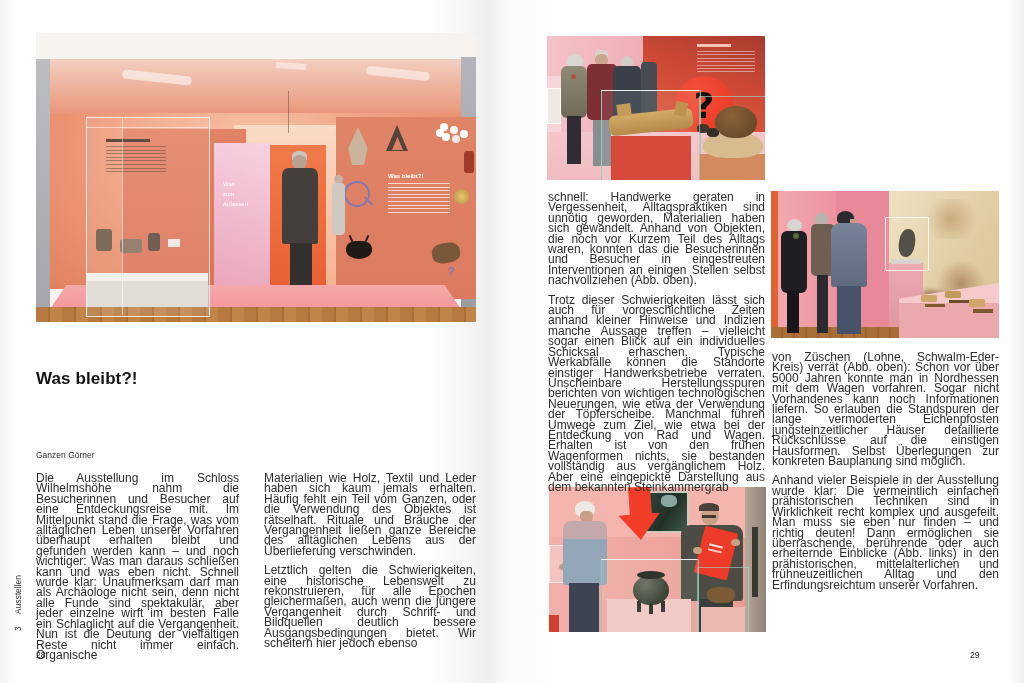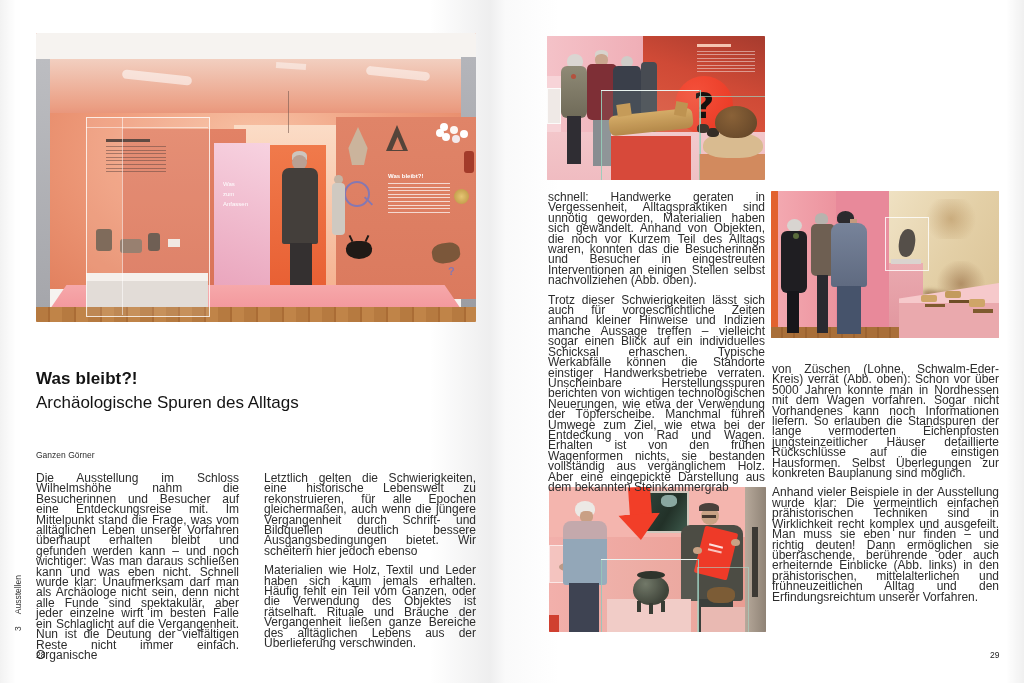--- a/index.html
+++ b/index.html
@@ -98,33 +98,32 @@
       <div class="a" style="left:70px;top:106px;width:44px;height:3px;background:#4a342c;"></div>
       <div class="fake-lines" style="left:70px;top:113px;width:60px;height:28px;background:repeating-linear-gradient(180deg,rgba(70,45,40,.5) 0 1px,transparent 1px 3.6px);"></div>
       <div class="a" style="left:50px;top:84px;width:122px;height:198px;border:1px solid rgba(255,252,250,.8);background:rgba(255,235,230,.12);"></div>
       <div class="a" style="left:86px;top:84px;width:1px;height:198px;background:rgba(255,255,255,.55);"></div>
       <div class="a" style="left:50px;top:94px;width:122px;height:1px;background:rgba(255,255,255,.5);"></div>
     </figure>
 
     
     <h1 class="title" style="margin:0;">
       <span class="b">Was bleibt?!</span>
-      <span class="r">Archäologische Spuren des Alltags</span>
     </h1>
 
     
     <p class="author" style="margin:0;">Ganzen Görner</p>
 
     
     <div class="col" style="left:36px;top:473px;width:203px;">
       <p>Die Ausstellung im Schloss Wilhelmshöhe nahm die Besucherinnen und Besucher auf eine Entdeckungsreise mit. Im Mittelpunkt stand die Frage, was vom alltäglichen Leben unserer Vorfahren überhaupt erhalten bleibt und gefunden werden kann – und noch wichtiger: Was man daraus schließen kann und was eben nicht. Schnell wurde klar: Unaufmerksam darf man als Archäologe nicht sein, denn nicht alle Funde sind spektakulär, aber jeder einzelne wirft im besten Falle ein Schlaglicht auf die Vergangenheit. Nun ist die Deutung der vielfältigen Reste nicht immer einfach. Organische</p>
     </div>
     <div class="col" style="left:264px;top:473px;width:212px;">
+      <p>Materialien wie Holz, Textil und Leder haben sich kaum jemals erhalten. Häufig fehlt ein Teil vom Ganzen, oder die Verwendung des Objektes ist rätselhaft. Rituale und Bräuche der Vergangenheit ließen ganze Bereiche des alltäglichen Lebens aus der Überlieferung verschwinden.</p>
       <p>Letztlich gelten die Schwierigkeiten, eine historische Lebenswelt zu rekonstruieren, für alle Epochen gleichermaßen, auch wenn die jüngere Vergangenheit durch Schrift- und Bildquellen deutlich bessere Ausgangsbedingungen bietet. Wir scheitern hier jedoch ebenso</p>
-      <p>Materialien wie Holz, Textil und Leder haben sich kaum jemals erhalten. Häufig fehlt ein Teil vom Ganzen, oder die Verwendung des Objektes ist rätselhaft. Rituale und Bräuche der Vergangenheit ließen ganze Bereiche des alltäglichen Lebens aus der Überlieferung verschwinden.</p>
     </div>
 
     
     <div class="side">
       <span>3</span>
       <span>Ausstellen</span>
     </div>
 
     <div class="pagenum" style="left:36px;top:650px;">28</div>
   </div>
@@ -256,21 +255,21 @@
       <div class="a" style="left:158px;top:100px;width:28px;height:16px;background:#7c5c36;border-radius:40%;"></div>
       <div class="a" style="left:148px;top:80px;width:50px;height:65px;border:1px solid rgba(170,215,200,.6);"></div>
       <div class="a" style="left:0;top:128px;width:10px;height:17px;background:#d04030;"></div>
     </figure>
 
     
     <div class="col" style="left:548px;top:192px;width:217px;">
       <p>schnell: Handwerke geraten in Vergessenheit, Alltagspraktiken sind unnötig geworden, Materialien haben sich gewandelt. Anhand von Objekten, die noch vor Kurzem Teil des Alltags waren, konnten das die Besucherinnen und Besucher in eingestreuten Interventionen an einigen Stellen selbst nachvollziehen (Abb. oben).</p>
       <p>Trotz dieser Schwierigkeiten lässt sich auch für vorgeschichtliche Zeiten anhand kleiner Hinweise und Indizien manche Aussage treffen – vielleicht sogar einen Blick auf ein individuelles Schicksal erhaschen. Typische Werkabfälle können die Standorte einstiger Handwerksbetriebe verraten. Unscheinbare Herstellungsspuren berichten von wichtigen technologischen Neuerungen, wie etwa der Verwendung der Töpferscheibe. Manchmal führen Umwege zum Ziel, wie etwa bei der Entdeckung von Rad und Wagen. Erhalten ist von den frühen Wagenformen nichts, sie bestanden vollständig aus vergänglichem Holz. Aber eine eingepickte Darstellung aus dem bekannten Steinkammergrab</p>
     </div>
-    <div class="col" style="left:772px;top:364px;width:227px;">
+    <div class="col" style="left:772px;top:352px;width:227px;">
       <p>von Züschen (Lohne, Schwalm-Eder-Kreis) verrät (Abb. oben): Schon vor über 5000 Jahren konnte man in Nordhessen mit dem Wagen vorfahren. Sogar nicht Vorhandenes kann noch Informationen liefern. So erlauben die Standspuren der lange vermoderten Eichenpfosten jungsteinzeitlicher Häuser detaillierte Rückschlüsse auf die einstigen Hausformen. Selbst Überlegungen zur konkreten Bauplanung sind möglich.</p>
       <p>Anhand vieler Beispiele in der Ausstellung wurde klar: Die vermeintlich einfachen prähistorischen Techniken sind in Wirklichkeit recht komplex und ausgefeilt. Man muss sie eben nur finden – und richtig deuten! Dann ermöglichen sie überraschende, berührende oder auch erheiternde Einblicke (Abb. links) in den prähistorischen, mittelalterlichen und frühneuzeitlichen Alltag und den Erfindungsreichtum unserer Vorfahren.</p>
     </div>
 
-    <div class="pagenum" style="left:970px;top:650px;margin-left:20px;">29</div>
+    <div class="pagenum" style="left:970px;top:650px;">29</div>
   </div>
 
 </div>
 
 </body></html>

